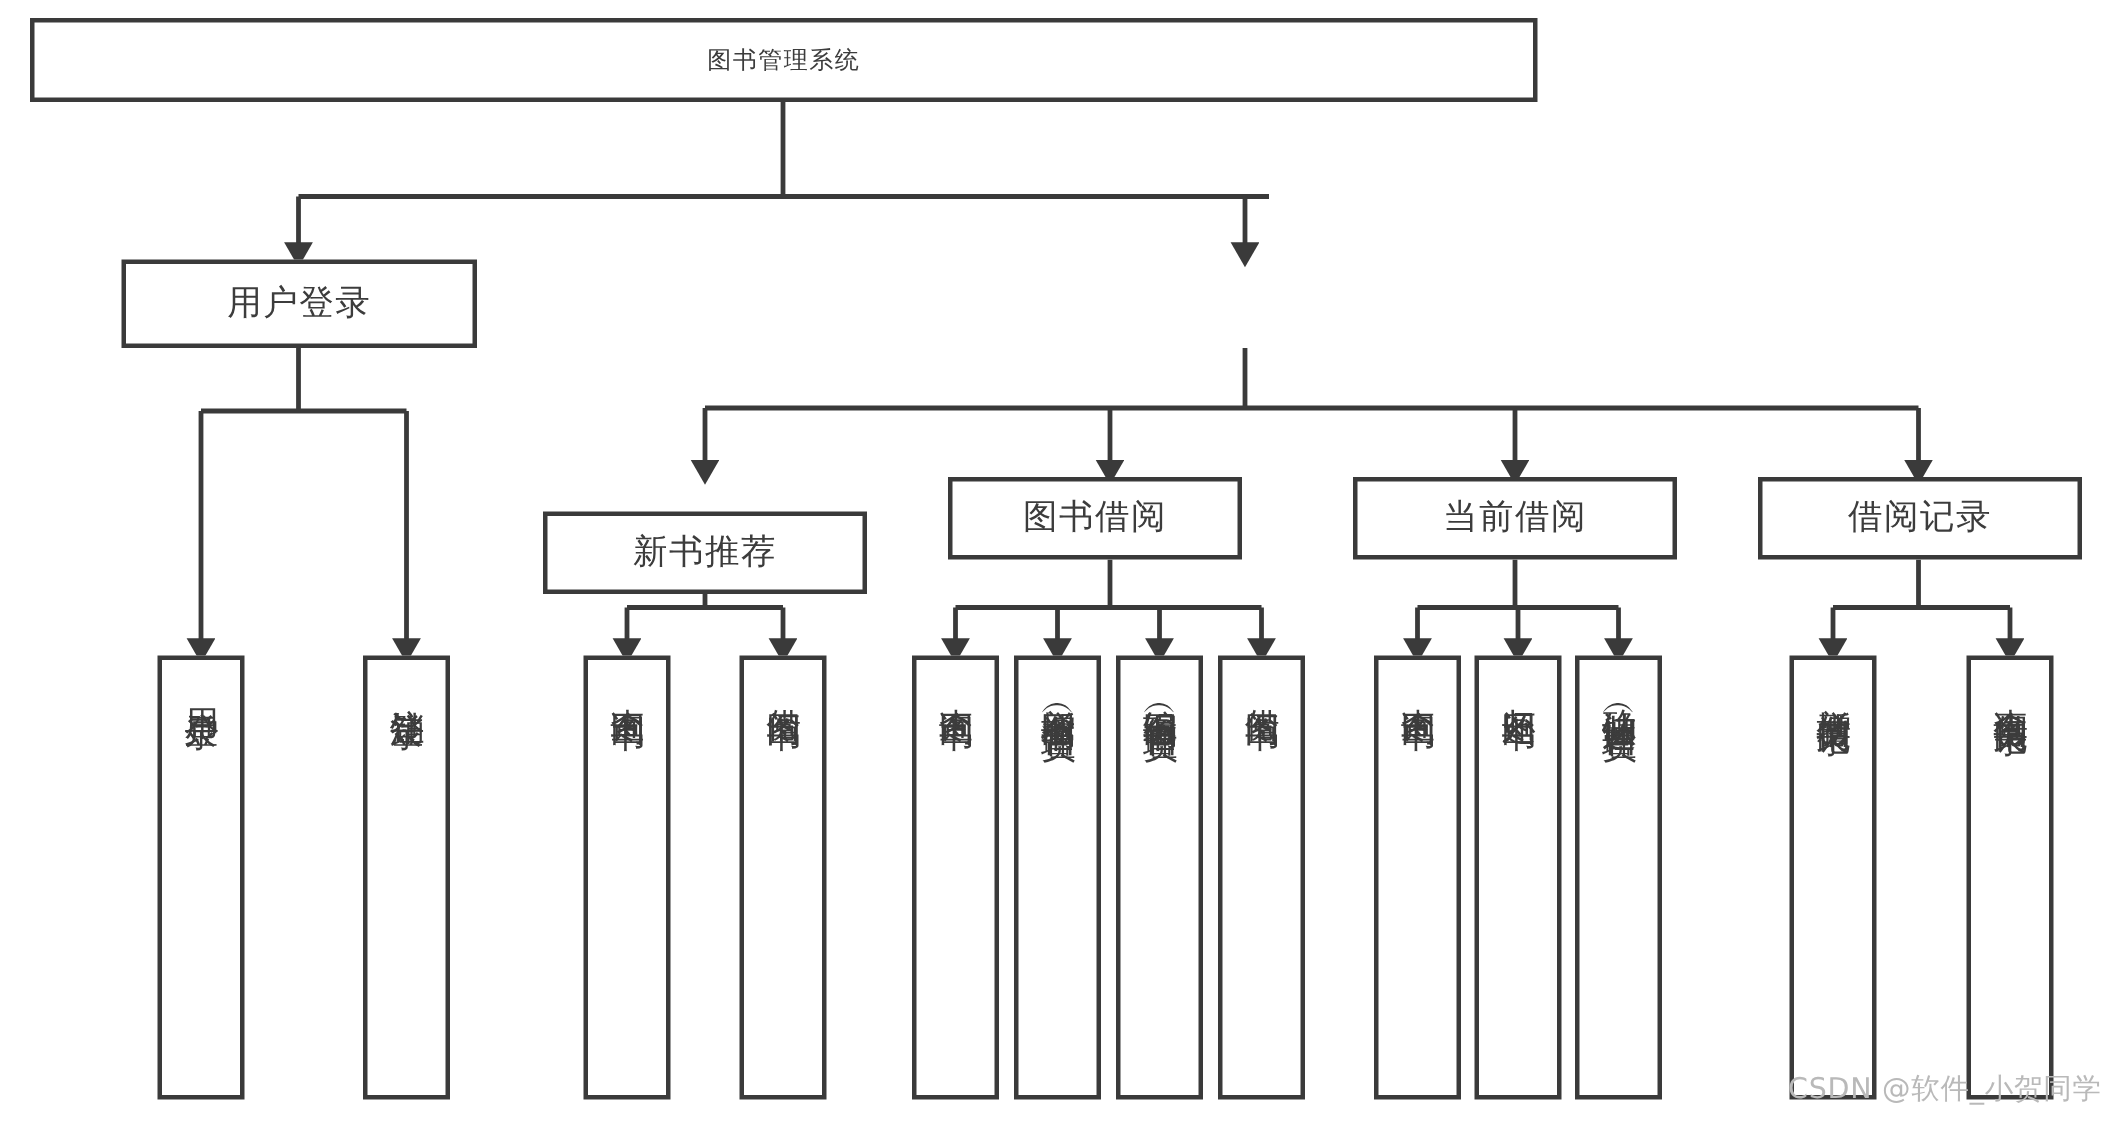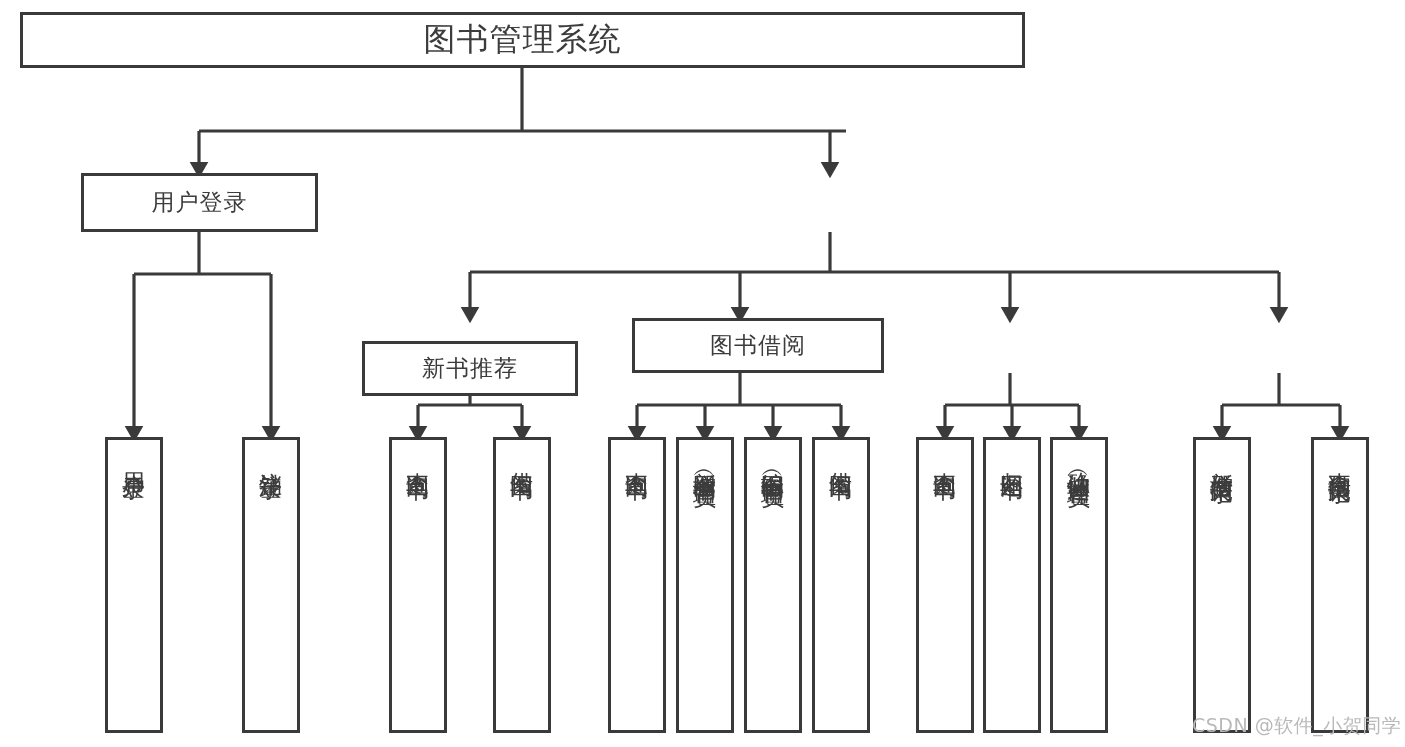--- a/index.html
+++ b/index.html
@@ -39,21 +39,21 @@
   .node .label {
     text-align: center;
     line-height: 1.18;
     letter-spacing: 1px;
     white-space: nowrap;
   }
   .node.horiz .label {
     font-size: 23px;
   }
   .node.root .label {
-    font-size: 32px;
+    font-size: 16px;
   }
   .node.vert {
     align-items: flex-start;
     justify-content: center;
     padding-top: 14px;
   }
   .node.vert .label {
     writing-mode: vertical-rl;
     text-orientation: upright;
     font-size: 23px;
@@ -129,22 +129,28 @@
     <span class="label">图书管理系统</span>
   </div>
 
   <div class="node horiz" style="left:81px; top:173px; width:237px; height:59px;">
     <span class="label">用户登录</span>
   </div>
 
   <div class="node horiz" style="left:362px; top:318px; width:216px; height:55px;margin-top:23px;">
     <span class="label">新书推荐</span>
   </div>
-  <div class="node horiz" style="left:632px; top:318px; width:252px; height:55px;">
+  <div class="node horiz" style="left:632px; top:318px; width:196px; height:55px;">
     <span class="label">图书借阅</span>
+  </div>
+  <div class="node horiz" style="left:902px; top:318px; width:216px; height:55px;">
+    <span class="label">当前借阅</span>
+  </div>
+  <div class="node horiz" style="left:1172px; top:318px; width:216px; height:55px;">
+    <span class="label">借阅记录</span>
   </div>
 
   <div class="node vert" style="left:105px; top:437px; width:58px; height:296px;">
     <span class="label">用户登录</span>
   </div>
   <div class="node vert" style="left:242px; top:437px; width:58px; height:296px;">
     <span class="label">注销登录</span>
   </div>
 
   <div class="node vert" style="left:389px; top:437px; width:58px; height:296px;">

